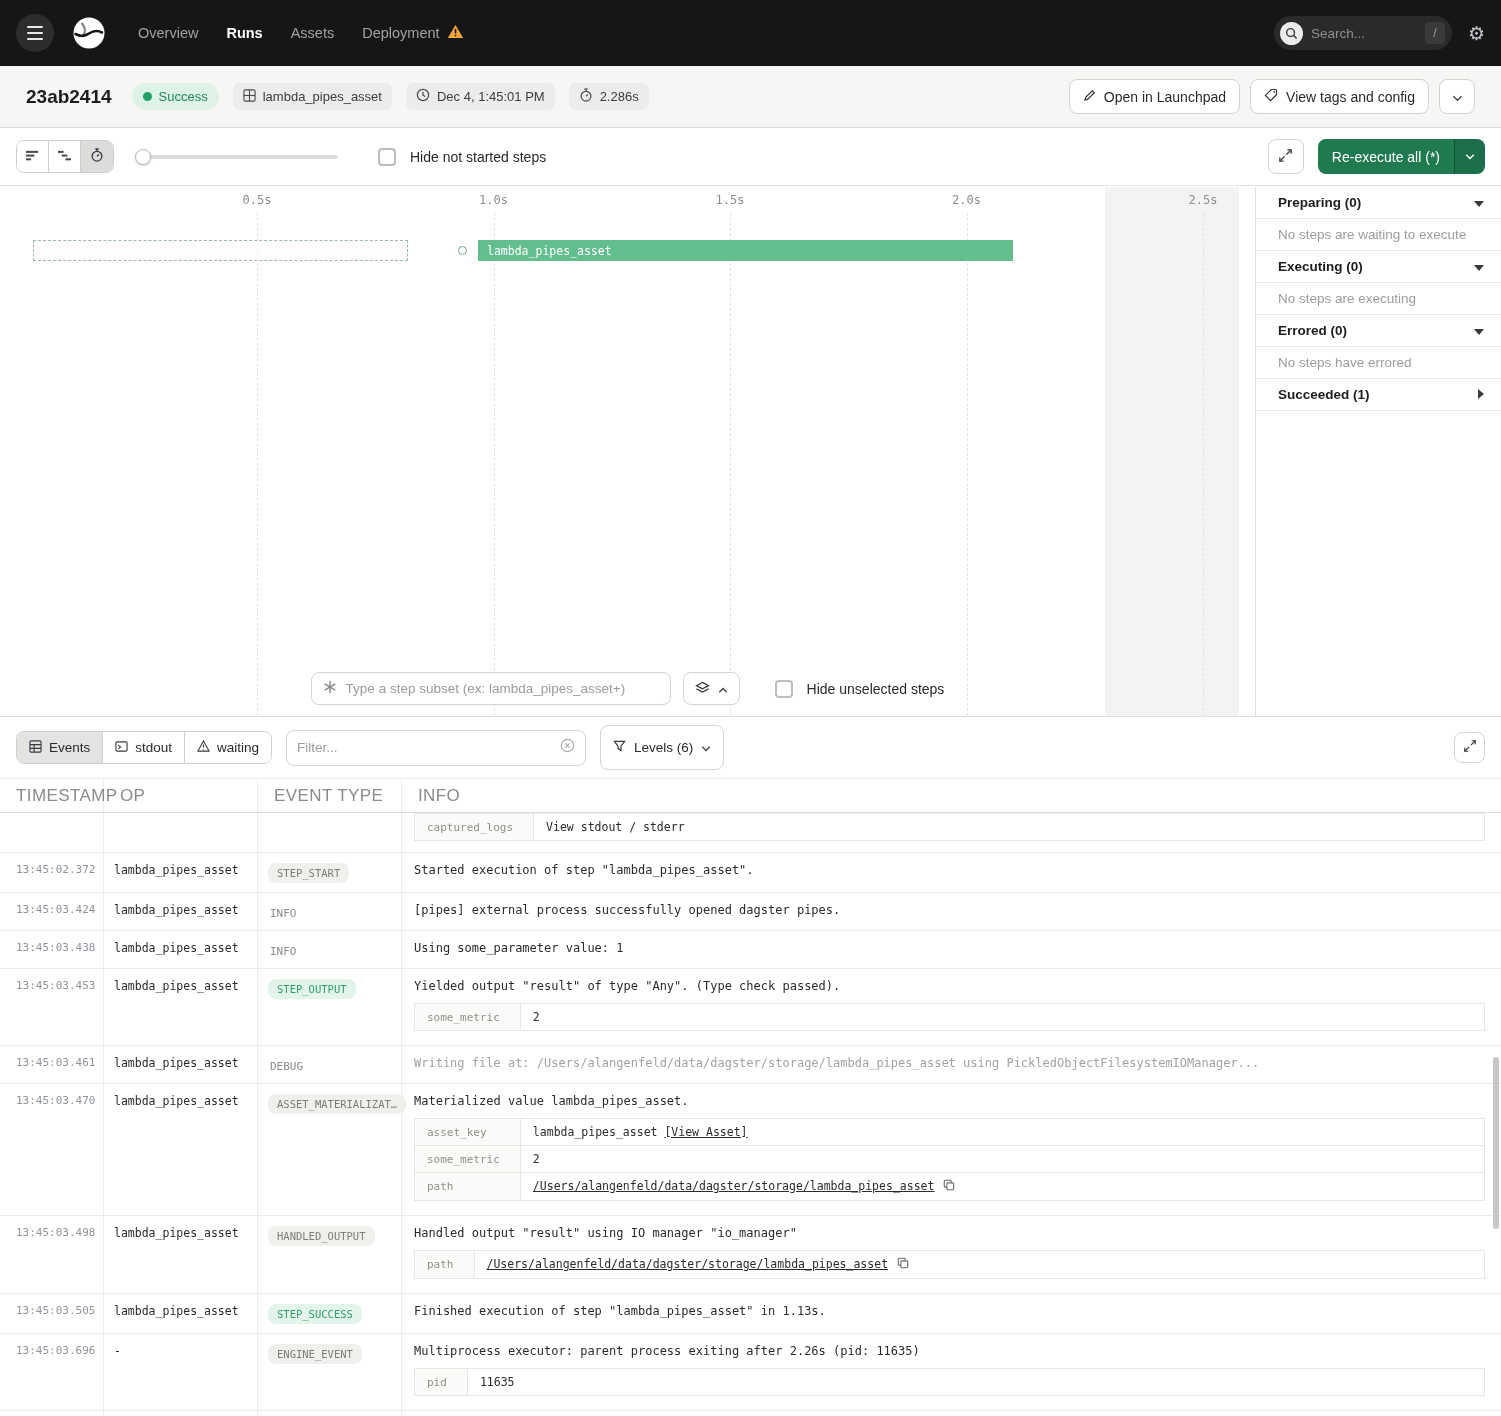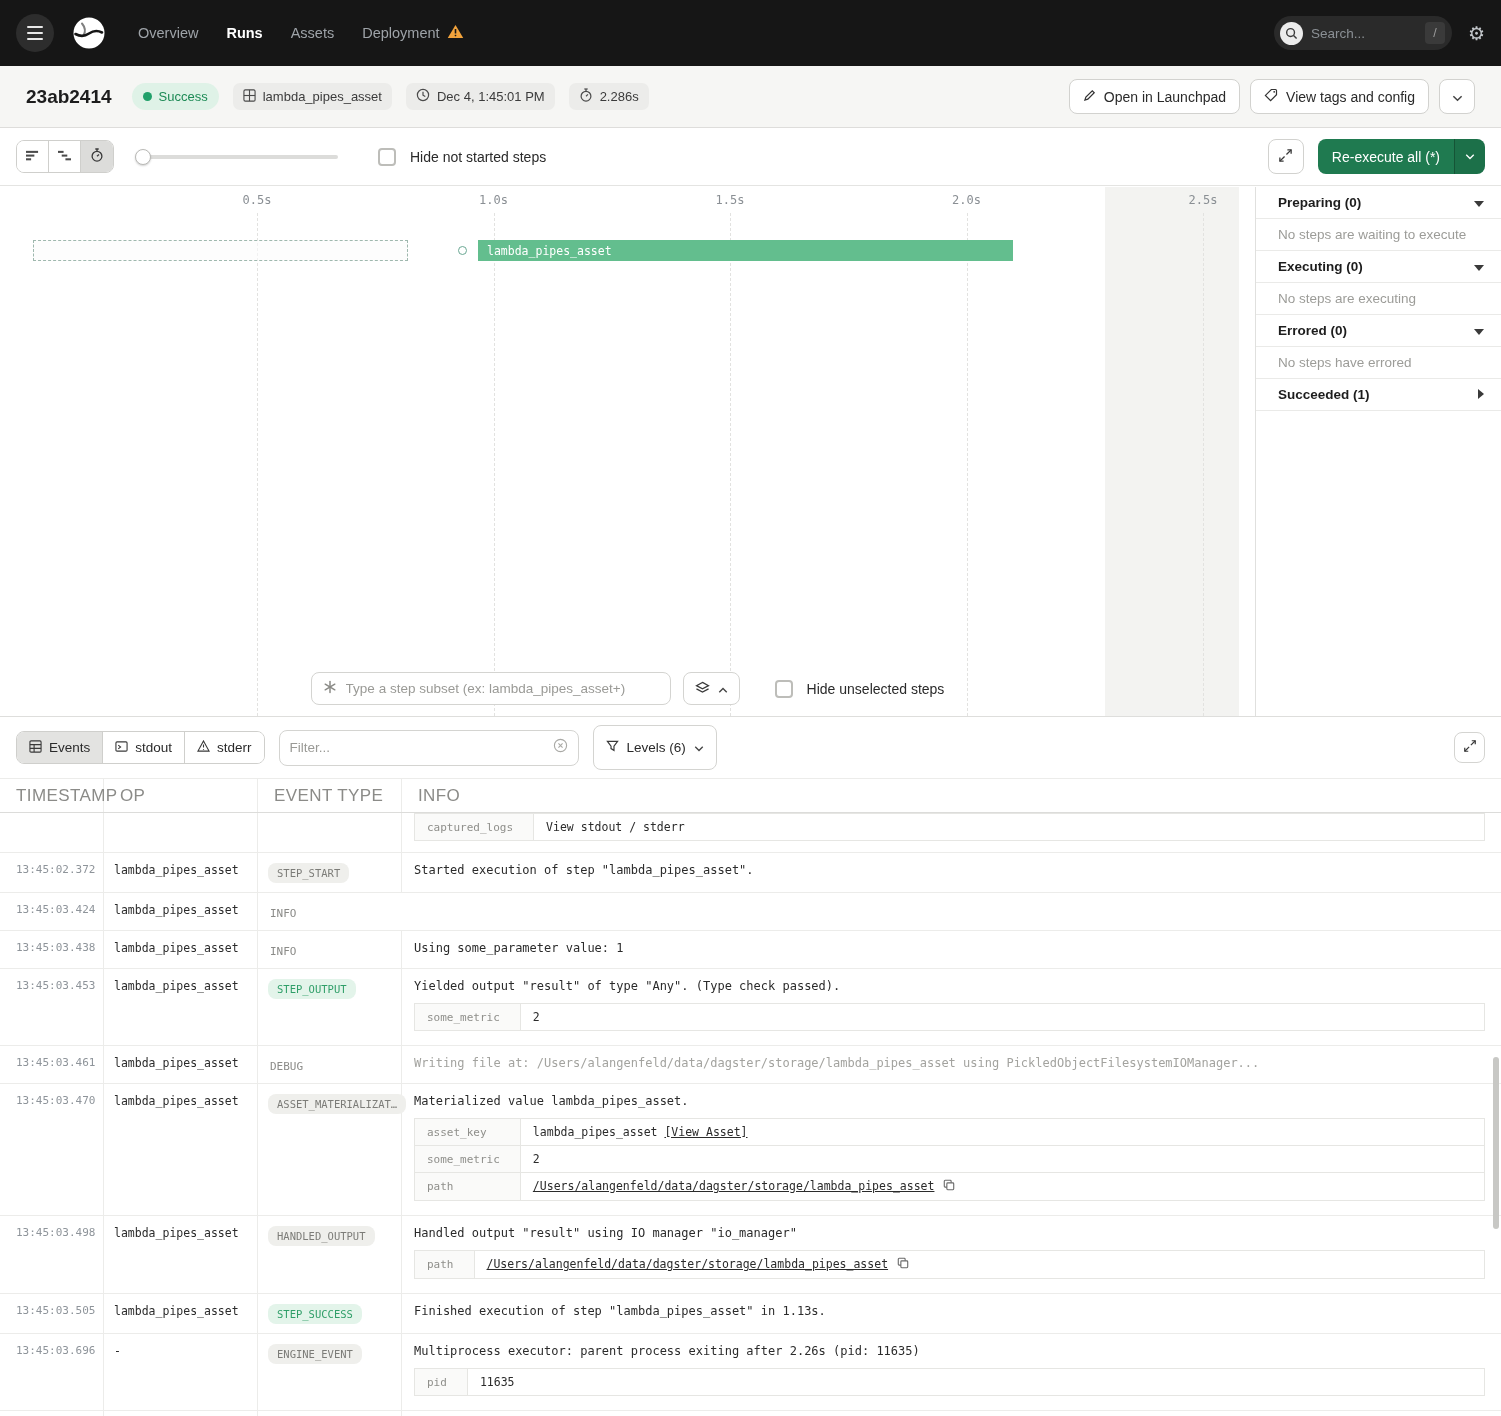--- a/index.html
+++ b/index.html
@@ -362,21 +362,21 @@
                 <path d="M3.5 5.5 L6 7.5 L3.5 9.5"></path>
               </svg></span>
           <span>stdout</span>
         </div>
         <div class="tab-btn">
           <span><svg width="13" height="12" viewBox="0 0 14 13" fill="none" stroke="#3a3a3a" stroke-width="1.2">
                 <path d="M7 1 L13 12 H1 Z"></path>
                 <line x1="7" y1="5" x2="7" y2="8"></line>
                 <line x1="7" y1="9.7" x2="7" y2="10.6"></line>
               </svg></span>
-          <span>stderr</span>
+          <span>waiting</span>
         </div>
       </div>
       <div class="filter-box">
         <input placeholder="Filter..." style="">
         <span><svg width="15" height="15" viewBox="0 0 16 16">
               <circle cx="8" cy="8" r="6.5" fill="none" stroke="#a9a9a5" stroke-width="1.2"></circle>
               <path d="M5.8 5.8 l4.4 4.4 M10.2 5.8 l-4.4 4.4" stroke="#a9a9a5" stroke-width="1.2"></path>
             </svg></span>
       </div>
       <div class="levels-btn">
@@ -422,20 +422,23 @@
           <div class="cell op">lambda_pipes_asset</div>
           <div class="cell etype"><span class="badge gray">STEP_START</span></div>
           <div class="cell info">
             <div class="info-text">Started execution of step "lambda_pipes_asset".</div>
           </div>
         </div>
         <div class="grid-row log-row">
           <div class="cell ts">13:45:03.424</div>
           <div class="cell op">lambda_pipes_asset</div>
           <div class="cell etype"><span class="badge plain">INFO</span></div>
+          <div class="cell info">
+            <div class="info-text">[pipes] external process successfully opened dagster pipes.</div>
+          </div>
         </div>
         <div class="grid-row log-row">
           <div class="cell ts">13:45:03.438</div>
           <div class="cell op">lambda_pipes_asset</div>
           <div class="cell etype"><span class="badge plain">INFO</span></div>
           <div class="cell info">
             <div class="info-text">Using some_parameter value: 1</div>
           </div>
         </div>
         <div class="grid-row log-row">

